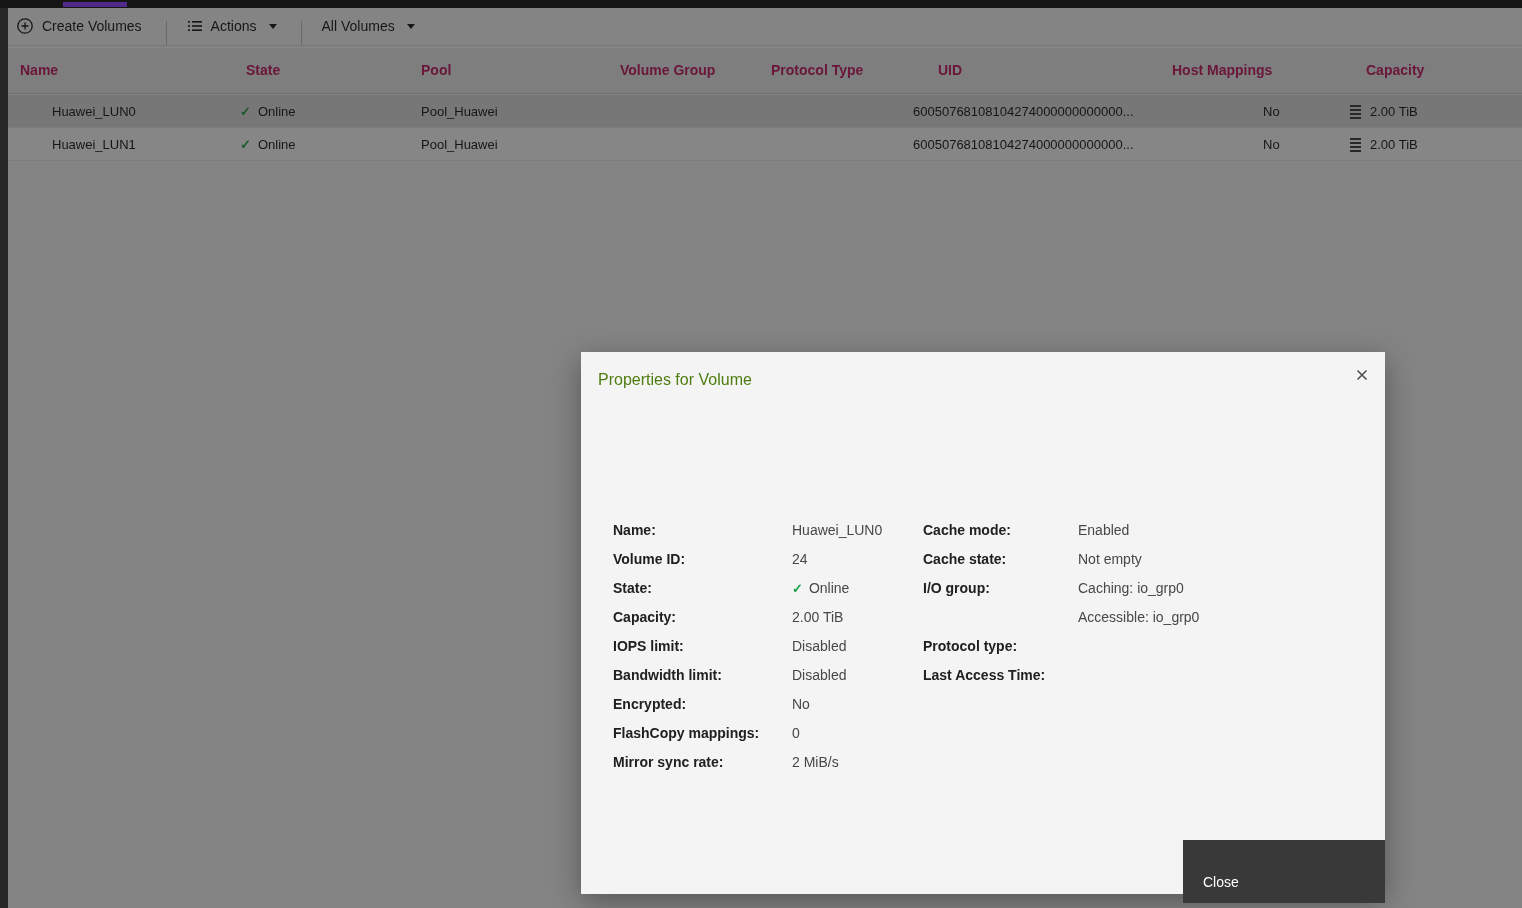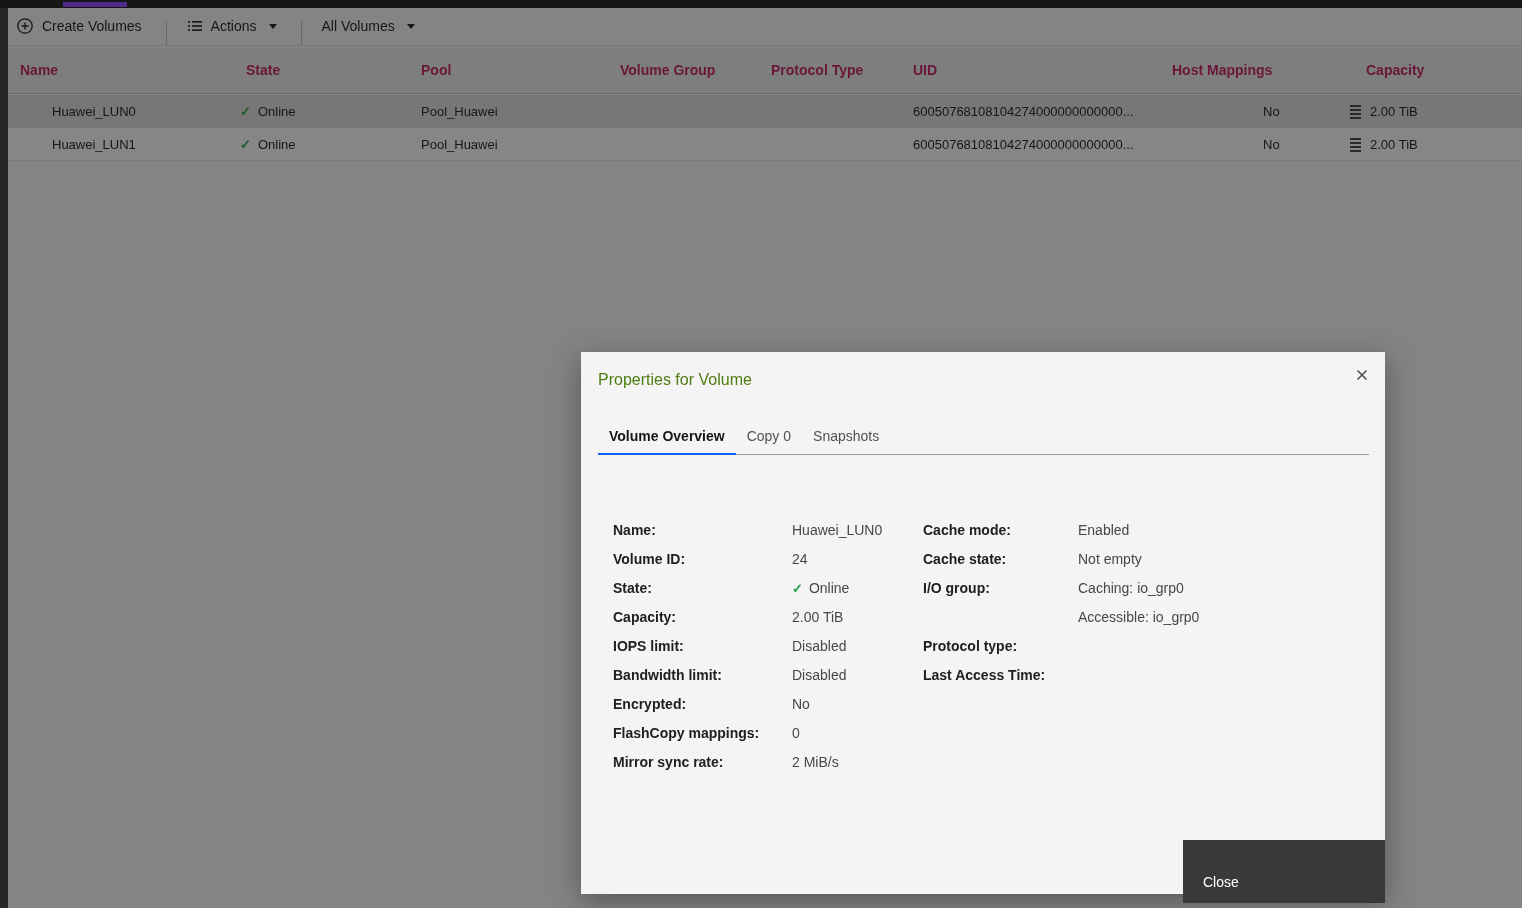--- a/index.html
+++ b/index.html
@@ -20,21 +20,21 @@
   .tb-divider { width:1px; height:24px; background:#bdbdbd; margin:0 12px; }
   .caret { width:0; height:0; border-left:4px solid transparent; border-right:4px solid transparent;
            border-top:5px solid #161616; margin-left:4px; }
   .icon { display:inline-flex; align-items:center; justify-content:center; }
 
   
   .thead { position:absolute; left:8px; top:48px; width:1514px; height:46px; background:#e6e6e6;
            border-bottom:1px solid #c9c9c9; font-size:14px; font-weight:600; color:#be185d; }
   .thead .cell { position:absolute; top:14px; cursor:pointer; }
   .h-name{left:12px} .h-state{left:238px} .h-pool{left:413px} .h-vg{left:612px}
-  .h-pt{left:763px} .h-uid{left:905px} .h-host{left:1164px} .h-cap{left:1358px}
+  .h-pt{left:763px} .h-uid{left:930px} .h-host{left:1164px} .h-cap{left:1358px}
 
   .trow { position:absolute; left:8px; width:1514px; height:33px; font-size:13px; color:#161616;
           border-bottom:1px solid #e2e2e2; cursor:pointer; }
   .trow.selected { background:#d8d8d8; }
   .trow.normal { background:#f6f6f6; }
   .row-0 { top:95px; } .row-1 { top:128px; }
   .trow .cell { position:absolute; top:9px; }
   .c-name{left:44px} .c-state{left:232px; display:flex; gap:7px; align-items:center; top:8px;}
   .c-pool{left:413px} .c-vg{left:612px} .c-pt{left:763px} .c-uid{left:905px}
   .c-host{left:1255px} .c-cap{left:1342px; display:flex; gap:9px; align-items:center; top:8px;}
@@ -162,25 +162,20 @@
   <div class="modal">
     <div class="modal-title">Properties for Volume</div>
     <button class="modal-close">
       <span class="icon">
         <svg width="14" height="14" viewBox="0 0 14 14">
             <path d="M2.5 2.5l9 9M11.5 2.5l-9 9" stroke="#4a4a4a" stroke-width="1.5"></path>
           </svg>
       </span>
     </button>
 
-    <div class="tabbar">
-      <div class="tab active">Volume Overview</div>
-      <div class="tab">Copy 0</div>
-      <div class="tab">Snapshots</div>
-    </div>
 
     <div class="props props-left">
       <div class="prow">
         <span class="plabel">Name:</span>
         <span class="pvalue">Huawei_LUN0</span>
       </div>
       <div class="prow">
         <span class="plabel">Volume ID:</span>
         <span class="pvalue">24</span>
       </div>

